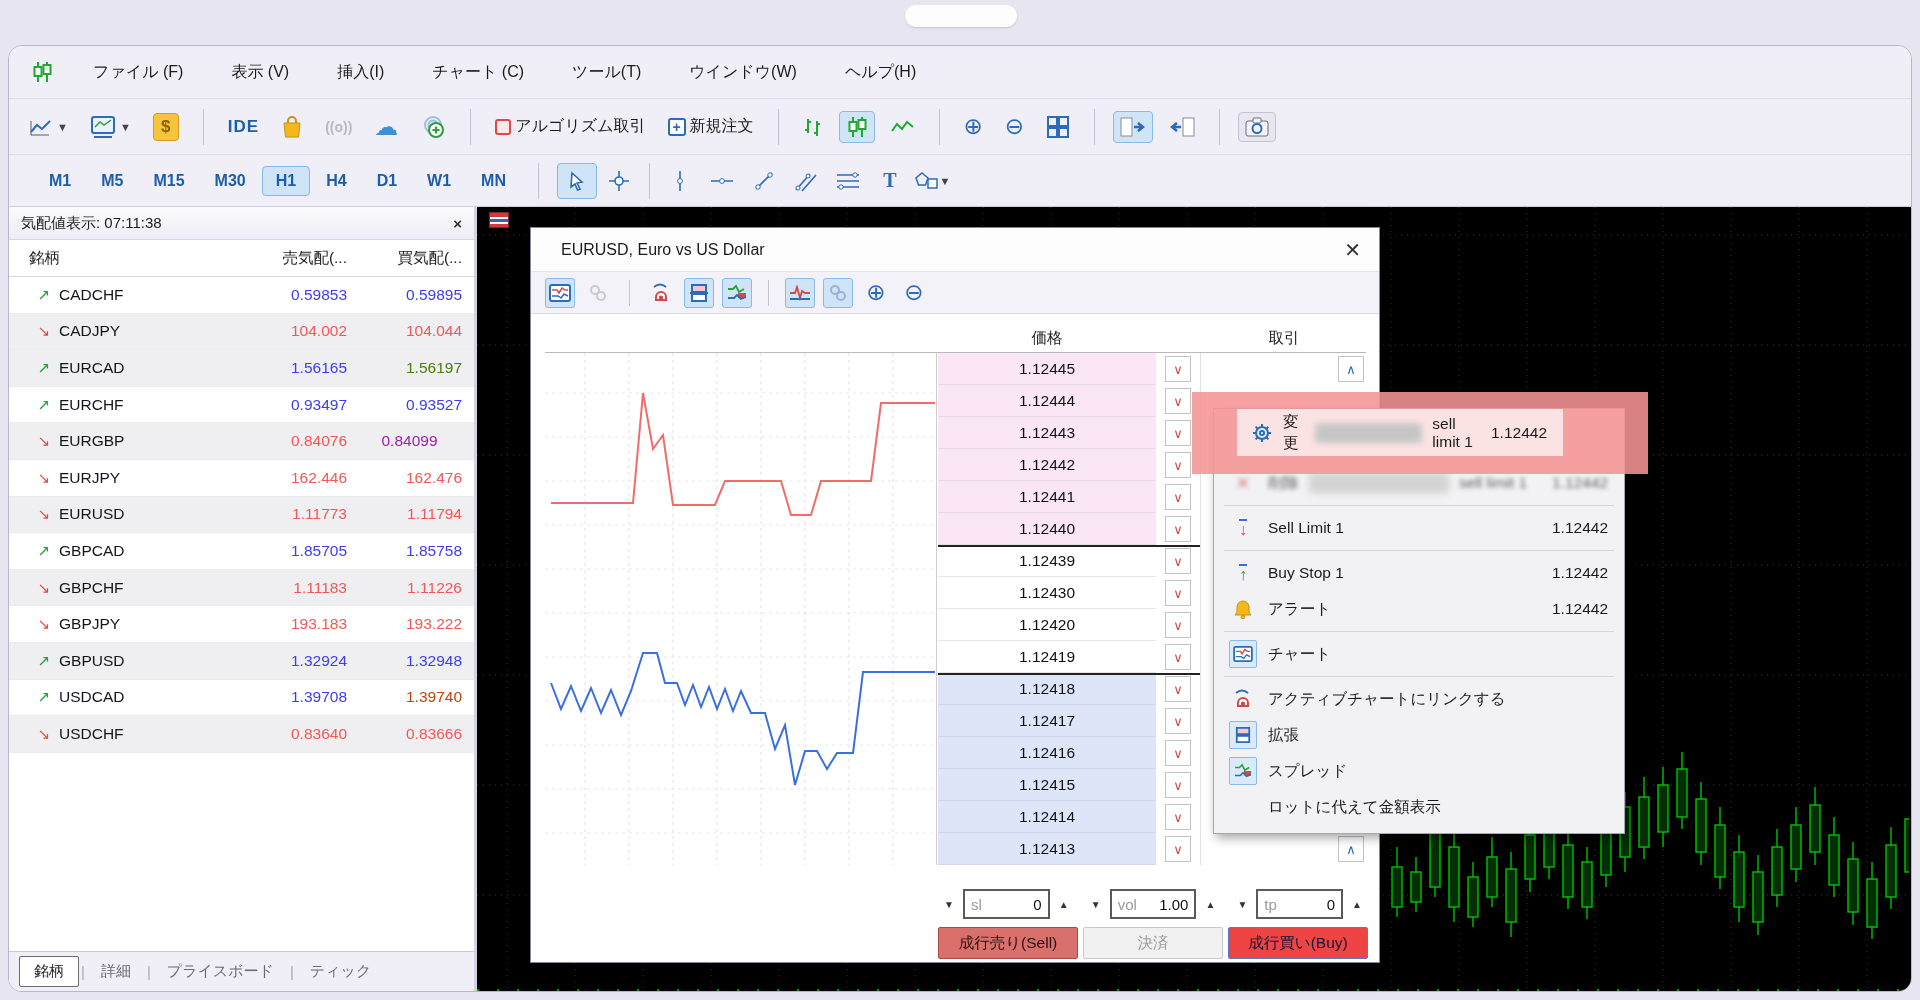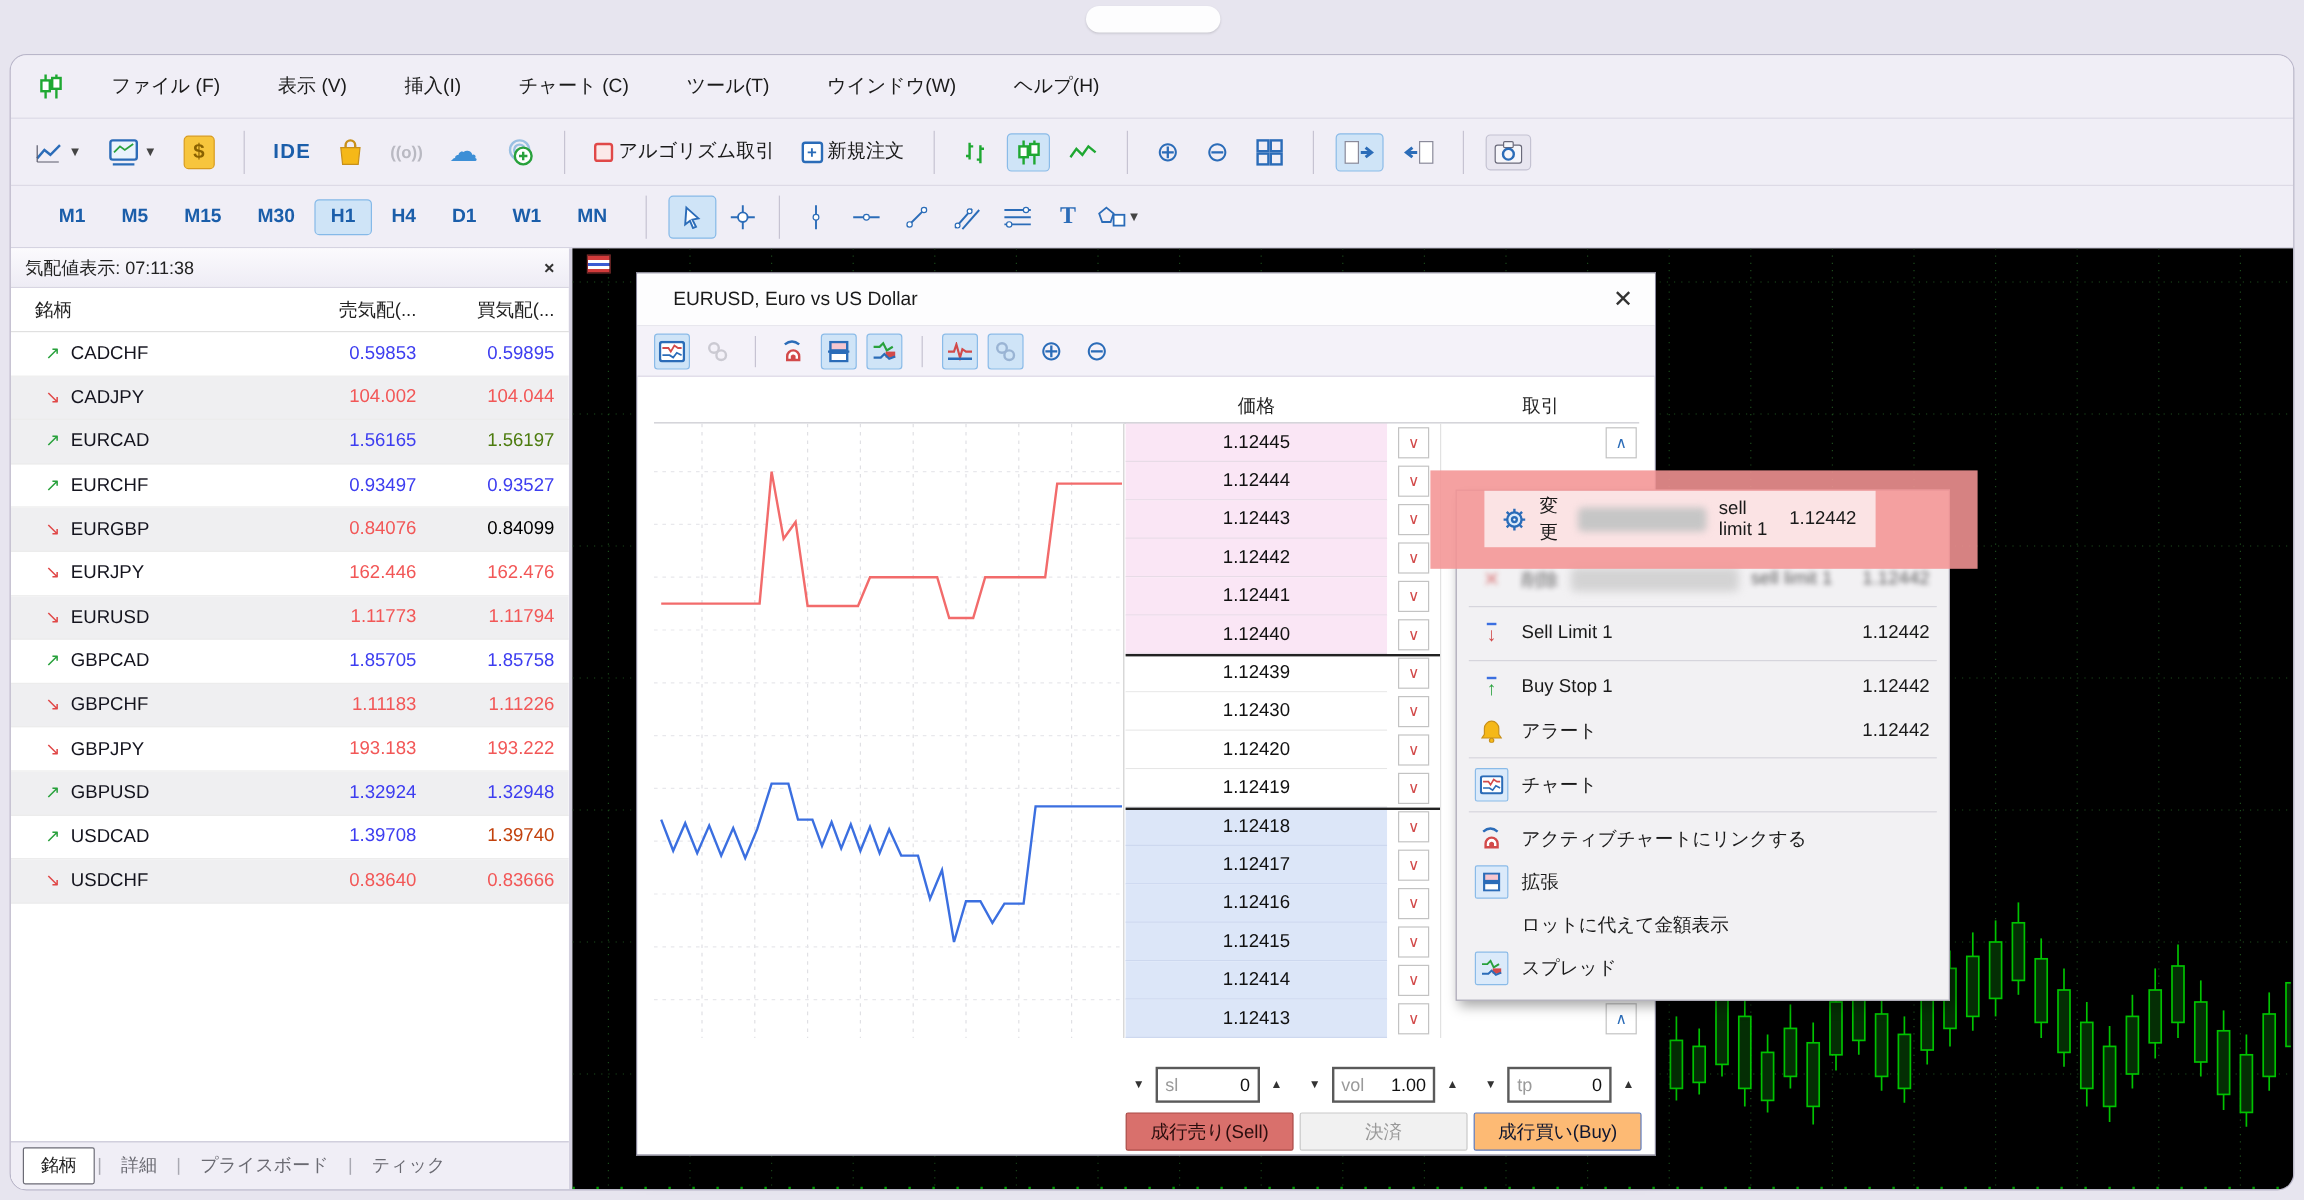--- a/index.html
+++ b/index.html
@@ -93,21 +93,21 @@
   .stepper { flex:1; display:flex; align-items:center; gap:3px; }
   .stepbtn { width:22px; height:24px; display:flex; align-items:center; justify-content:center; font-size:10px; color:#333; }
   .stepbox { flex:1; height:30px; border:2px solid #5a5a5a; background:#fff; display:flex; align-items:center;
     padding:0 6px; font-size:15px; }
   .stepbox .lab { color:#9a9a9a; }
   .stepbox .val { margin-left:auto; color:#111; }
   .btns { position:absolute; top:613px; left:407px; width:430px; display:flex; gap:5px; height:32px; }
   .btns > div { flex:1; display:flex; align-items:center; justify-content:center; font-size:15.5px; border-radius:2px; }
   .sellbtn { background:#d9706c; border:1px solid #a94a46; color:#2a0d0d; }
   .flatbtn { background:#f1f1f1; border:1px solid #c9c9c9; color:#9a9a9a; }
-  .buybtn { background:#fdba74; border:1px solid #5c7bbf; color:#0d1530; }
+  .buybtn { background:#ef4444; border:1px solid #5c7bbf; color:#0d1530; }
   
   .ctx { position:absolute; left:1213px; top:408px; width:412px; background:#f2f1f3;
     border:1px solid #a9a7b4; box-shadow:3px 4px 10px rgba(0,0,0,.35); padding:4px 0 8px; }
   .ctx-slot { height:52px; }
   .ctx-item { height:36px; display:flex; align-items:center; padding:0 16px 0 14px; font-size:15.5px; color:#1a1a1a; gap:10px; }
   .ctx-item .ico { width:30px; display:flex; align-items:center; justify-content:center; }
   .ctx-item .price { margin-left:auto; color:#1a1a1a; }
   .ctx-item.blurred { filter:blur(2px); opacity:.7; }
   .ctx-sep { height:1px; background:#d6d5dc; margin:4px 10px; }
   .icobox { width:28px; height:28px; border:1px solid #8abbe8; background:#dbeafa; display:flex; align-items:center; justify-content:center; border-radius:2px; }
@@ -378,21 +378,21 @@
               <div class="mw-c3" style="color: #4d7c0f;">1.56197</div>
             </div>
             <div class="mw-row">
               <div class="mw-c1"><span class="arr" style="color: rgb(40, 161, 60);">↗</span><span class="sym">EURCHF</span></div>
               <div class="mw-c2" style="color: rgb(61, 61, 240);">0.93497</div>
               <div class="mw-c3" style="color: rgb(61, 61, 240);">0.93527</div>
             </div>
             <div class="mw-row alt">
               <div class="mw-c1"><span class="arr" style="color: rgb(224, 72, 72);">↘</span><span class="sym">EURGBP</span></div>
               <div class="mw-c2" style="color: rgb(242, 87, 87);">0.84076</div>
-              <div class="mw-c3" style="color: #000000;">0.84099</div>
+              <div class="mw-c3" style="color: #a21caf; text-align: center;">0.84099</div>
             </div>
             <div class="mw-row">
               <div class="mw-c1"><span class="arr" style="color: rgb(224, 72, 72);">↘</span><span class="sym">EURJPY</span></div>
               <div class="mw-c2" style="color: rgb(242, 87, 87);">162.446</div>
               <div class="mw-c3" style="color: rgb(242, 87, 87);">162.476</div>
             </div>
             <div class="mw-row alt">
               <div class="mw-c1"><span class="arr" style="color: rgb(224, 72, 72);">↘</span><span class="sym">EURUSD</span></div>
               <div class="mw-c2" style="color: rgb(242, 87, 87);">1.11773</div>
               <div class="mw-c3" style="color: rgb(242, 87, 87);">1.11794</div>
@@ -829,34 +829,34 @@
           <span class="icobox">
             <svg width="16" height="16" viewBox="0 0 18 18">
               <rect x="2" y="1" width="14" height="7" fill="#f6c6cf" stroke="#2b6cb8" stroke-width="2"></rect>
               <rect x="2" y="10" width="14" height="7" fill="#fff" stroke="#2b6cb8" stroke-width="2"></rect>
             </svg>
           </span>
         </span>
         <span>拡張</span>
       </div>
       <div class="ctx-item">
-        <span class="ico"></span>
-        <span>ロットに代えて金額表示</span>
-      </div>
-      <div class="ctx-item">
         <span class="ico">
           <span class="icobox">
             <svg width="18" height="16" viewBox="0 0 20 18">
               <polyline points="1,5 6,5 9,2 12,8 17,5" stroke="#28a13c" stroke-width="1.8" fill="none"></polyline>
               <rect x="11" y="9" width="8" height="5" fill="#d24a4a"></rect>
               <polyline points="1,14 7,14 10,11 14,15 19,13" stroke="#2b6cb8" stroke-width="1.8" fill="none"></polyline>
             </svg>
           </span>
         </span>
         <span>スプレッド</span>
+      </div>
+      <div class="ctx-item">
+        <span class="ico"></span>
+        <span>ロットに代えて金額表示</span>
       </div>
     </div>
 
   <div class="pinkov">
     <div class="inner">
       <span class="ico" style="width:30px;display:flex;justify-content:center">
         <svg width="22" height="22" viewBox="0 0 22 22">
             <g stroke="#2b6cb8" stroke-width="2" fill="#dbeafa">
           <circle cx="11" cy="11" r="6"></circle>
               <circle cx="11" cy="11" r="2" fill="#fff"></circle>

